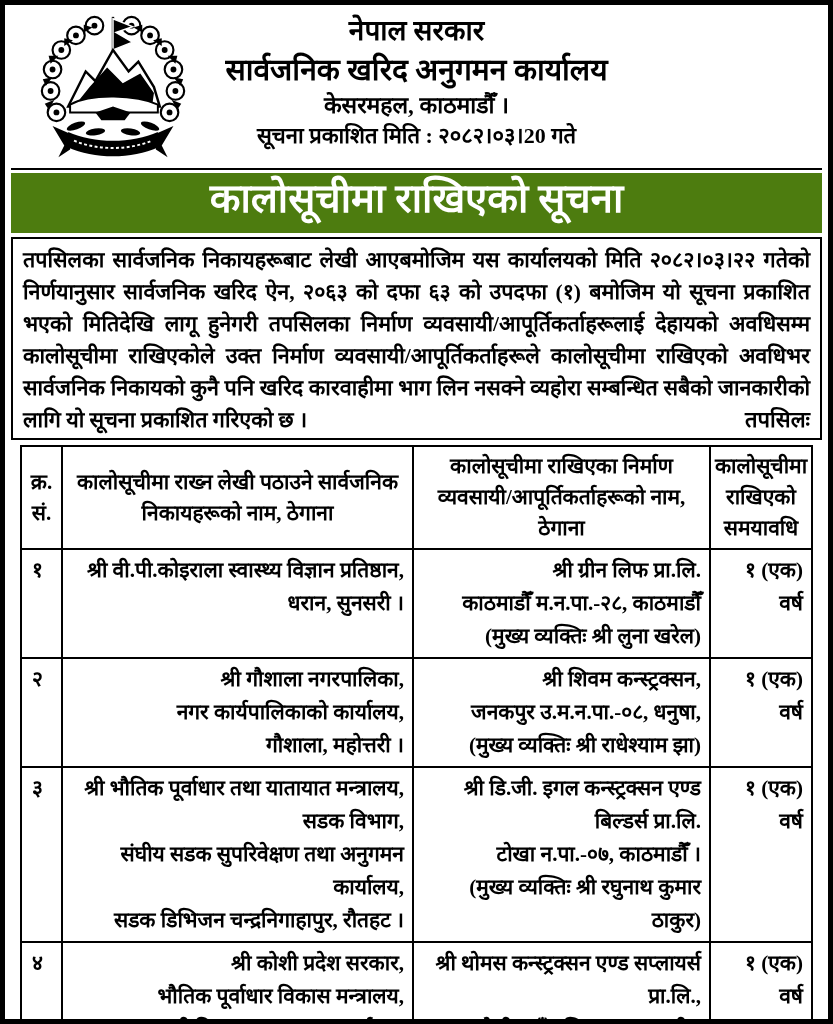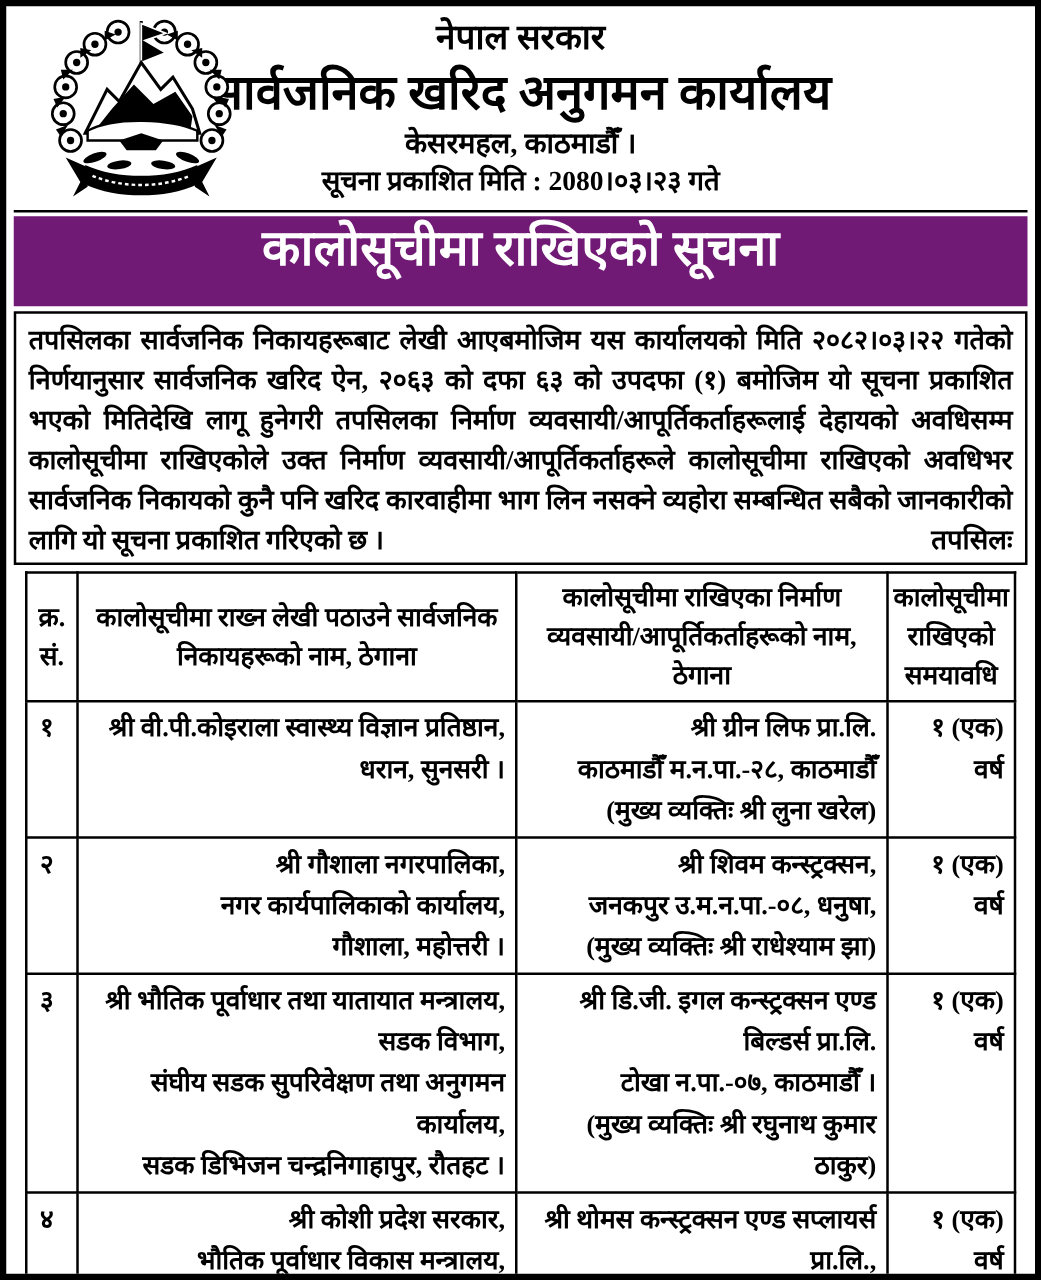--- a/index.html
+++ b/index.html
@@ -9,27 +9,27 @@
     border:5px solid #000;padding:2px 6px;position:relative;
     font-family:"Liberation Serif","DejaVu Serif",serif;font-weight:700;
     overflow:hidden;
   }
   
   .header{position:relative;height:163px;border-bottom:2px solid #000;}
   .logo{position:absolute;left:24px;top:4px;width:156px;height:156px;}
   .header-text{text-align:center;padding-top:8px;line-height:1;}
   .h-line1{font-size:28px;margin:2px 0 10px;}
   .h-line2{font-size:31px;margin:0 0 10px;}
-  .h-line3{font-size:39px;margin:0 0 9px;}
+  .h-line3{font-size:30px;margin:0 0 9px;}
   .h-line4{font-size:23px;margin:0 0 8px;}
   .h-line5{font-size:22px;margin:0;}
   
   .banner{
-    background:#701a75;color:#fff;text-align:center;margin-top:3px;
-    font-size:40px;padding:4px 0 24px;line-height:1.1;
+    background:#4d7c0f;color:#fff;text-align:center;margin-top:3px;
+    font-size:40px;padding:4px 0 12px;line-height:1.1;
   }
   
   .para-box{border:2px solid #000;margin-top:4px;padding:5px 10px 2px;font-family:Liberation Serif, serif;}
   .para{font-size:21.5px;line-height:32px;text-align:justify;margin:0;}
   .tapasil-line{text-align:right;font-size:22px;line-height:32px;margin-top:-32px;}
   
   table.blk{border-collapse:collapse;margin:5px auto 0;table-layout:fixed;width:791px;}
   .blk th,.blk td{border:2px solid #000;white-space:pre-line;}
   .blk th{font-size:21px;line-height:31px;text-align:center;vertical-align:middle;padding:4px 2px;}
   .blk td{font-size:21px;line-height:33px;vertical-align:top;padding:4px 8px 4px 9px;text-align:right;}
@@ -142,21 +142,21 @@
           <path d="M142,118 L124,126 L124,142 L136,150 L130,138 Z" fill="#000"></path>
           <path d="M34,124 C60,136 100,136 126,124 L126,140 C100,152 60,152 34,140 Z" fill="#000"></path>
           <path d="M40,133 C64,143 96,143 120,133" stroke="#fff" stroke-width="2" stroke-dasharray="3 2.5" fill="none"></path>
         </g>
       </svg>
     </div>
     <div class="header-text">
       <div class="h-line1">नेपाल सरकार</div>
       <div class="h-line3">सार्वजनिक खरिद अनुगमन कार्यालय</div>
       <div class="h-line4">केसरमहल, काठमाडौँ ।</div>
-      <div class="h-line5">सूचना प्रकाशित मिति : 2080।०३।२३ गते</div>
+      <div class="h-line5">सूचना प्रकाशित मिति : २०८२।०३।20 गते</div>
     </div>
   </div>
 
   <div class="banner">कालोसूचीमा राखिएको सूचना</div>
 
   <div class="para-box">
     <p class="para">तपसिलका सार्वजनिक निकायहरूबाट लेखी आएबमोजिम यस कार्यालयको मिति २०८२।०३।२२ गतेको निर्णयानुसार सार्वजनिक खरिद ऐन, २०६३ को दफा ६३ को उपदफा (१) बमोजिम यो सूचना प्रकाशित भएको मितिदेखि लागू हुनेगरी तपसिलका निर्माण व्यवसायी/आपूर्तिकर्ताहरूलाई देहायको अवधिसम्म कालोसूचीमा राखिएकोले उक्त निर्माण व्यवसायी/आपूर्तिकर्ताहरूले कालोसूचीमा राखिएको अवधिभर सार्वजनिक निकायको कुनै पनि खरिद कारवाहीमा भाग लिन नसक्ने व्यहोरा सम्बन्धित सबैको जानकारीको लागि यो सूचना प्रकाशित गरिएको छ ।</p>
     <div class="tapasil-line">तपसिलः</div>
   </div>
 

